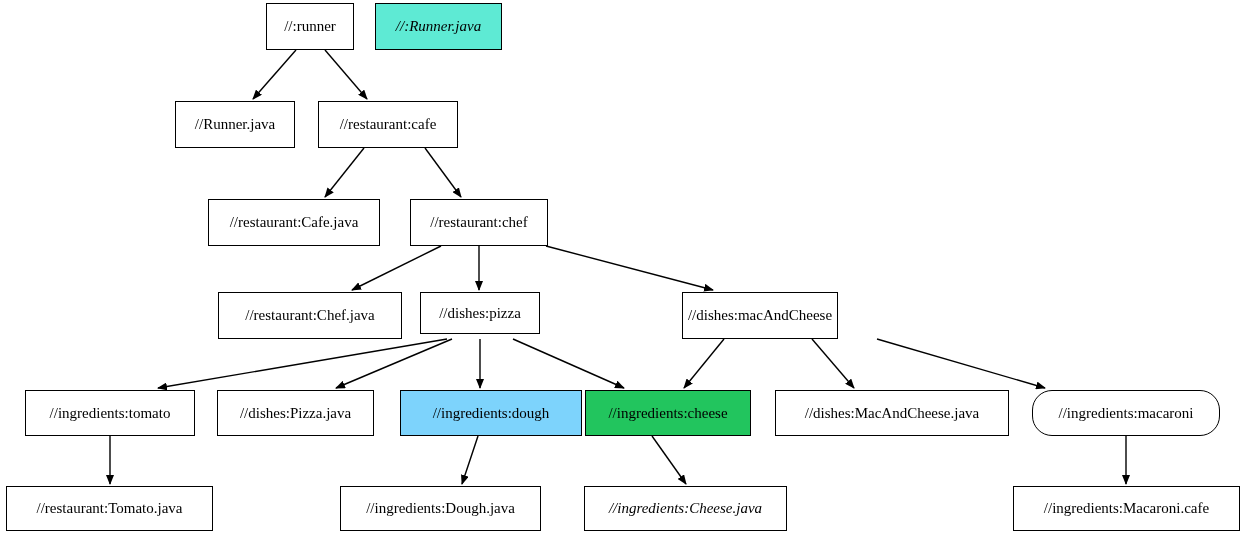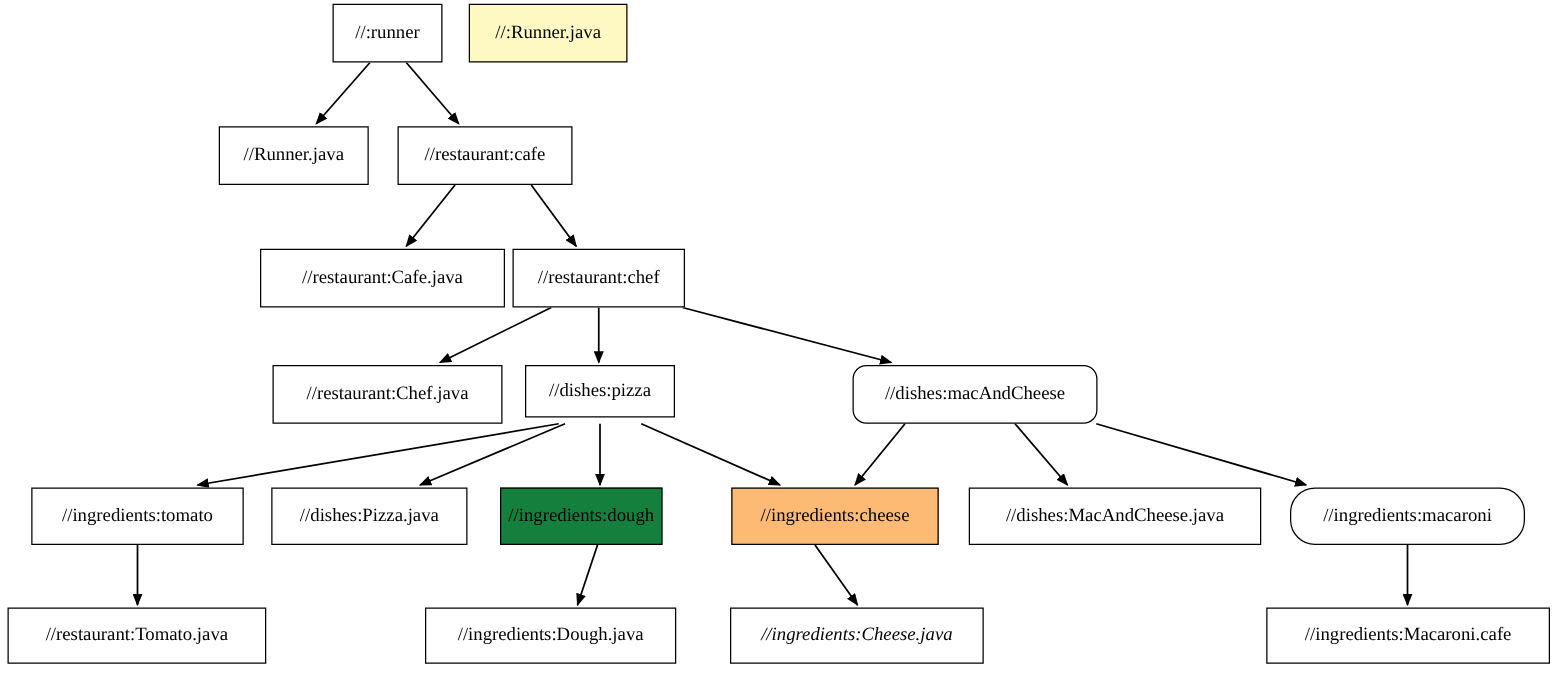--- a/index.html
+++ b/index.html
@@ -72,54 +72,54 @@
         <line x1="478" y1="436" x2="462" y2="484" stroke="#000000" stroke-width="1.4" marker-end="url(#arrowhead)"></line>
         <line x1="652" y1="436" x2="686" y2="484" stroke="#000000" stroke-width="1.4" marker-end="url(#arrowhead)"></line>
         <line x1="1126" y1="436" x2="1126" y2="484" stroke="#000000" stroke-width="1.4" marker-end="url(#arrowhead)"></line>
       </g>
   </svg>
 
   <div id="nodes-group">
       <div class="graph-node" style="left: 266px; top: 3px; width: 88px; height: 47px; border-color: rgb(0, 0, 0); background: rgb(255, 255, 255);">
         <span class="graph-node-label">//:runner</span>
       </div>
-      <div class="graph-node" style="left: 375px; top: 3px; width: 127px; height: 47px; border-color: rgb(0, 0, 0); background: #fef9c3;">
+      <div class="graph-node" style="left: 375px; top: 3px; width: 127px; height: 47px; border-color: rgb(0, 0, 0); background: #5eead4; font-style: italic;">
         <span class="graph-node-label">//:Runner.java</span>
       </div>
       <div class="graph-node" style="left: 175px; top: 101px; width: 120px; height: 47px; border-color: rgb(0, 0, 0); background: rgb(255, 255, 255);">
         <span class="graph-node-label">//Runner.java</span>
       </div>
       <div class="graph-node" style="left: 318px; top: 101px; width: 140px; height: 47px; border-color: rgb(0, 0, 0); background: rgb(255, 255, 255);">
         <span class="graph-node-label">//restaurant:cafe</span>
       </div>
-      <div class="graph-node" style="left: 208px; top: 199px; width: 196px; height: 47px; border-color: rgb(0, 0, 0); background: rgb(255, 255, 255);">
+      <div class="graph-node" style="left: 208px; top: 199px; width: 172px; height: 47px; border-color: rgb(0, 0, 0); background: rgb(255, 255, 255);">
         <span class="graph-node-label">//restaurant:Cafe.java</span>
       </div>
       <div class="graph-node" style="left: 410px; top: 199px; width: 138px; height: 47px; border-color: rgb(0, 0, 0); background: rgb(255, 255, 255); text-align: center;">
         <span class="graph-node-label">//restaurant:chef</span>
       </div>
       <div class="graph-node" style="left: 218px; top: 292px; width: 184px; height: 47px; border-color: rgb(0, 0, 0); background: rgb(255, 255, 255);">
         <span class="graph-node-label">//restaurant:Chef.java</span>
       </div>
       <div class="graph-node" style="left: 420px; top: 292px; width: 120px; height: 42px; border-color: rgb(0, 0, 0); background: rgb(255, 255, 255);">
         <span class="graph-node-label">//dishes:pizza</span>
       </div>
-      <div class="graph-node" style="left: 682px; top: 292px; width: 196px; height: 47px; border-color: rgb(0, 0, 0); background: rgb(255, 255, 255); border-radius: 11px;">
+      <div class="graph-node" style="left: 682px; top: 292px; width: 156px; height: 47px; border-color: rgb(0, 0, 0); background: rgb(255, 255, 255);">
         <span class="graph-node-label">//dishes:macAndCheese</span>
       </div>
       <div class="graph-node" style="left: 25px; top: 390px; width: 170px; height: 46px; border-color: rgb(0, 0, 0); background: rgb(255, 255, 255);">
         <span class="graph-node-label">//ingredients:tomato</span>
       </div>
       <div class="graph-node" style="left: 217px; top: 390px; width: 157px; height: 46px; border-color: rgb(0, 0, 0); background: rgb(255, 255, 255);">
         <span class="graph-node-label">//dishes:Pizza.java</span>
       </div>
-      <div class="graph-node" style="left: 400px; top: 390px; width: 130px; height: 46px; border-color: rgb(0, 0, 0); background: #15803d;">
+      <div class="graph-node" style="left: 400px; top: 390px; width: 182px; height: 46px; border-color: rgb(0, 0, 0); background: #7dd3fc;">
         <span class="graph-node-label">//ingredients:dough</span>
       </div>
-      <div class="graph-node" style="left: 585px; top: 390px; width: 166px; height: 46px; border-color: rgb(0, 0, 0); background: #fdba74;">
+      <div class="graph-node" style="left: 585px; top: 390px; width: 166px; height: 46px; border-color: rgb(0, 0, 0); background: #22c55e;">
         <span class="graph-node-label">//ingredients:cheese</span>
       </div>
       <div class="graph-node" style="left: 775px; top: 390px; width: 234px; height: 46px; border-color: rgb(0, 0, 0); background: rgb(255, 255, 255);">
         <span class="graph-node-label">//dishes:MacAndCheese.java</span>
       </div>
       <div class="graph-node" style="left: 1032px; top: 390px; width: 188px; height: 46px; border-color: rgb(0, 0, 0); background: rgb(255, 255, 255); border-radius: 20px;">
         <span class="graph-node-label">//ingredients:macaroni</span>
       </div>
       <div class="graph-node" style="left: 6px; top: 486px; width: 207px; height: 45px; border-color: rgb(0, 0, 0); background: rgb(255, 255, 255);">
         <span class="graph-node-label">//restaurant:Tomato.java</span>

